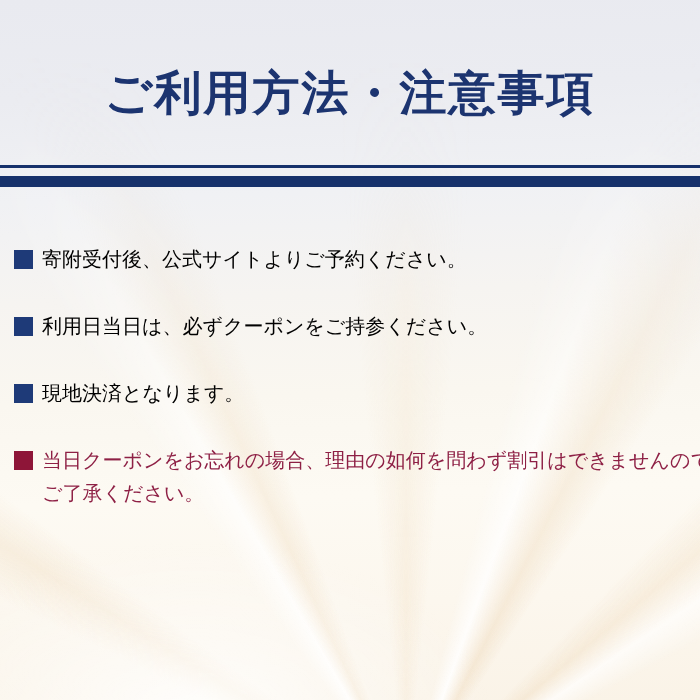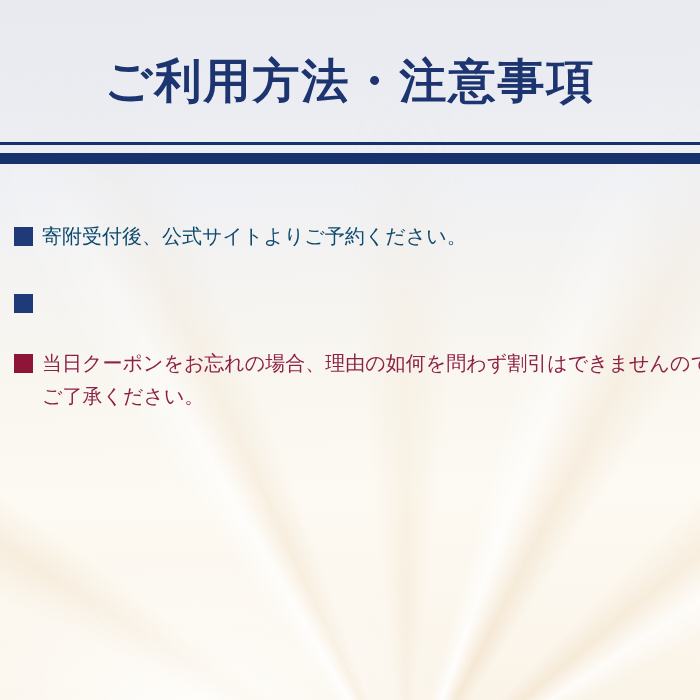--- a/index.html
+++ b/index.html
@@ -44,21 +44,21 @@
         rgba(255,255,255,0) 162deg,
         rgba(240,220,190,0.3) 168deg,
         rgba(255,255,255,0) 175deg,
         rgba(255,255,255,0) 360deg);
     -webkit-mask-image: linear-gradient(to top, rgba(0,0,0,1) 0%, rgba(0,0,0,0.8) 30%, rgba(0,0,0,0.35) 60%, rgba(0,0,0,0.08) 78%, rgba(0,0,0,0) 92%);
     mask-image: linear-gradient(to top, rgba(0,0,0,1) 0%, rgba(0,0,0,0.8) 30%, rgba(0,0,0,0.35) 60%, rgba(0,0,0,0.08) 78%, rgba(0,0,0,0) 92%);
   }
   .content { position: relative; z-index: 1; }
 
   .header {
-    height: 142px;
+    height: 165px;
     display: flex;
     align-items: center;
     justify-content: center;
     padding-top: 21px;
     box-sizing: border-box;
   }
   .page-title {
     font-family: "Liberation Serif", "DejaVu Serif", serif;
     font-size: 47px;
     font-weight: 600;
@@ -70,21 +70,21 @@
   .divider-gap   { height: 8px; }
   .divider-thick { height: 11px; background: #16316b; }
 
   .notes-list {
     padding: 56px 8px 0 14px;
   }
   .note-item {
     display: flex;
     align-items: flex-start;
     margin-bottom: 34px;
-    color: #0c4a6e;
+    color: #000000;
     font-size: 20px;
     line-height: 33px;
   }
   .note-item .bullet {
     width: 19px;
     height: 19px;
     background: #1e3a78;
     margin-top: 7px;
     margin-right: 9px;
     flex-shrink: 0;
@@ -110,24 +110,31 @@
 
   <div class="notes-list">
 
     <div class="note-item">
       <span class="bullet"></span>
       <div class="note-text">
         <div class="note-line">寄附受付後、公式サイトよりご予約ください。</div>
       </div>
     </div>
 
+    <div class="note-item">
+      <span class="bullet"></span>
+      <div class="note-text">
+        <div class="note-line">利用日当日は、必ずクーポンをご持参ください。</div>
+      </div>
+    </div>
 
     <div class="note-item">
       <span class="bullet"></span>
       <div class="note-text">
+        <div class="note-line">現地決済となります。</div>
       </div>
     </div>
 
 
     <div class="note-item warning">
       <span class="bullet"></span>
       <div class="note-text">
         <div class="note-line">当日クーポンをお忘れの場合、理由の如何を問わず割引はできませんので</div>
         <div class="note-line">ご了承ください。</div>
       </div>

